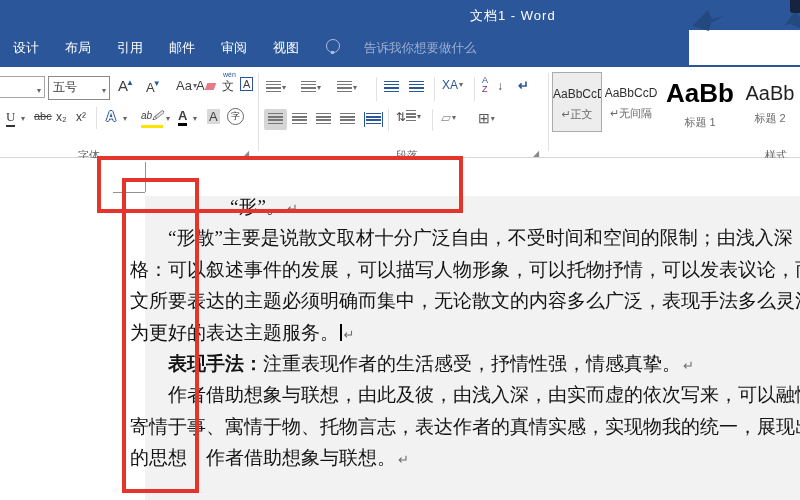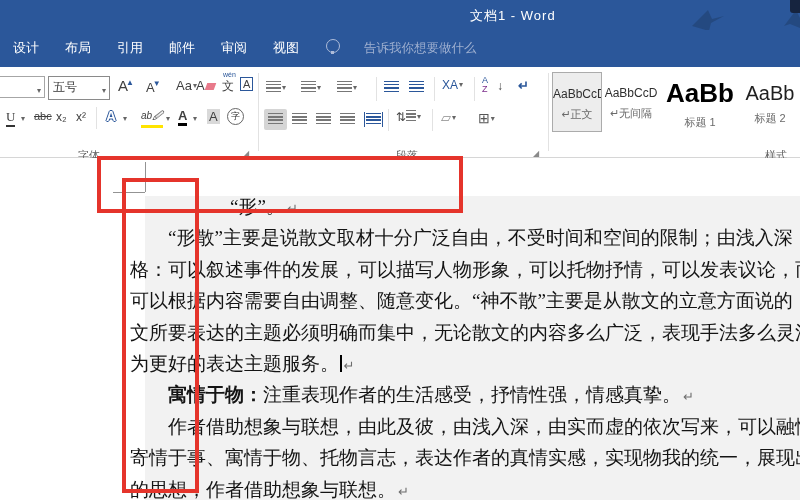--- a/index.html
+++ b/index.html
@@ -4,21 +4,21 @@
 <style>
   html,body{margin:0;padding:0;}
   body{width:800px;height:500px;overflow:hidden;position:relative;background:#fff;
        font-family:"Liberation Sans",sans-serif;-webkit-font-smoothing:antialiased;}
   .abs{position:absolute;}
   
   #titlebar{left:0;top:0;width:800px;height:30px;background:#2b579a;}
   #title{left:470px;top:7px;color:#fff;font-size:13px;letter-spacing:1px;}
   #corner-glyph{left:790px;top:0;width:10px;height:13px;background:#16243f;border-radius:0 0 0 3px;}
   
-  #tabsbar{left:0;top:30px;width:800px;height:35px;background:#2b579a;}
+  #tabsbar{left:0;top:30px;width:689px;height:35px;background:#2b579a;}
   .rtab{position:relative;display:inline-block;color:#fff;font-size:13px;margin:0 13px;line-height:35px;cursor:default;}
   #tabs-wrap{left:0;top:0;height:35px;white-space:nowrap;}
   #tellme{left:364px;top:10px;color:#9fb0d0;font-size:12.5px;}
   #bulb{left:326px;top:9px;width:12px;height:12px;border:1.6px solid #aebcd9;border-radius:50%;}
   #bulb:after{content:"";position:absolute;left:3.6px;top:11px;width:3px;height:3px;background:#aebcd9;}
   
   #ribbon{left:0;top:65px;width:800px;height:93px;background:#fff;border-top:2px solid #2b579a;border-bottom:1px solid #d6d6d6;box-sizing:border-box;}
   .glabel{position:absolute;top:81px;font-size:11px;color:#5f5f5f;}
   .launcher{position:absolute;top:82px;font-size:8px;color:#8a8a8a;}
   .vdiv{position:absolute;top:6px;height:78px;width:1px;background:#e2e2e2;}
@@ -165,24 +165,23 @@
 </div>
 
 <div class="abs" id="docarea"></div>
 <div class="abs" id="page"></div>
 <div class="abs" id="cropmark-v"></div>
 <div class="abs" id="cropmark-h"></div>
 <div class="abs" id="doctext">
     <div class="dline" style="padding-left: 100px;"><span>“形”。</span><span class="pmark">↵</span></div>
     <div class="dline" style="padding-left: 38px;"><span>“形散”主要是说散文取材十分广泛自由，不受时间和空间的限制；由浅入深</span></div>
     <div class="dline" style="padding-left: 0px;"><span>格：可以叙述事件的发展，可以描写人物形象，可以托物抒情，可以发表议论，而</span></div>
-    <div class="dline" style="padding-left: 0px;"><span>可以根据内容需要自由调整、随意变化。“神不散”主要是从散文的立意方面说的</span></div>
     <div class="dline" style="padding-left: 0px;"><span>文所要表达的主题必须明确而集中，无论散文的内容多么广泛，表现手法多么灵活</span></div>
     <div class="dline" style="padding-left: 0px;"><span>为更好的表达主题服务。</span><span class="caret-i"></span><span class="pmark">↵</span></div>
-    <div class="dline" style="padding-left: 38px;"><b>寓情于物：</b><span>注重表现作者的生活感受，抒情性强，情感真挚。</span><span class="pmark">↵</span></div>
+    <div class="dline" style="padding-left: 38px;"><b>表现手法：</b><span>注重表现作者的生活感受，抒情性强，情感真挚。</span><span class="pmark">↵</span></div>
     <div class="dline" style="padding-left: 38px;"><span>作者借助想象与联想，由此及彼，由浅入深，由实而虚的依次写来，可以融情</span></div>
     <div class="dline" style="padding-left: 0px;"><span>寄情于事、寓情于物、托物言志，表达作者的真情实感，实现物我的统一，展现出</span></div>
     <div class="dline" style="padding-left: 0px;"><span>的思想，作者借助想象与联想。</span><span class="pmark">↵</span></div>
   </div>
 
 <div id="annot-wrap">
     <div class="redbox" style="left: 97px; top: 156px; width: 366px; height: 57px; border-color: rgb(229, 52, 43);"></div>
     <div class="redbox" style="left: 122px; top: 178px; width: 77px; height: 315px; border-color: rgb(229, 52, 43);"></div>
   </div>
 

